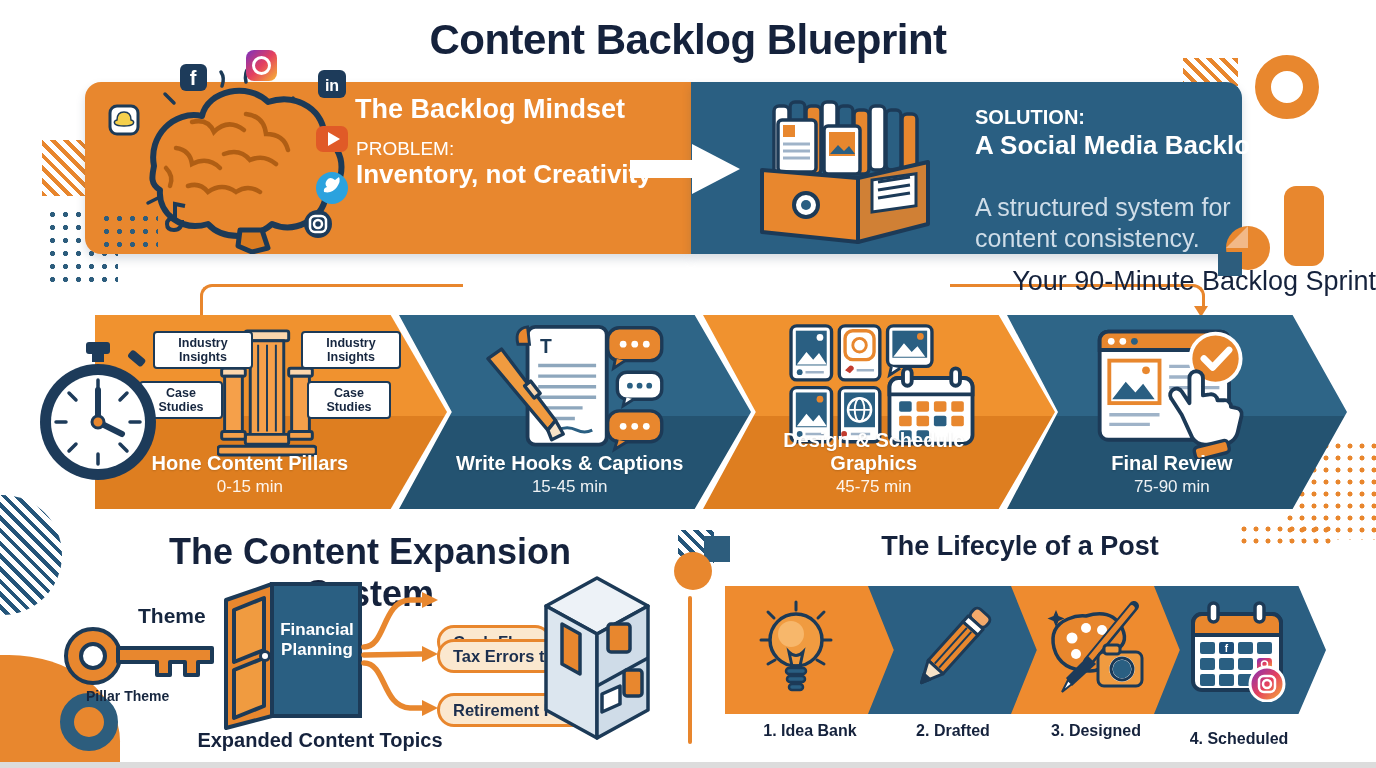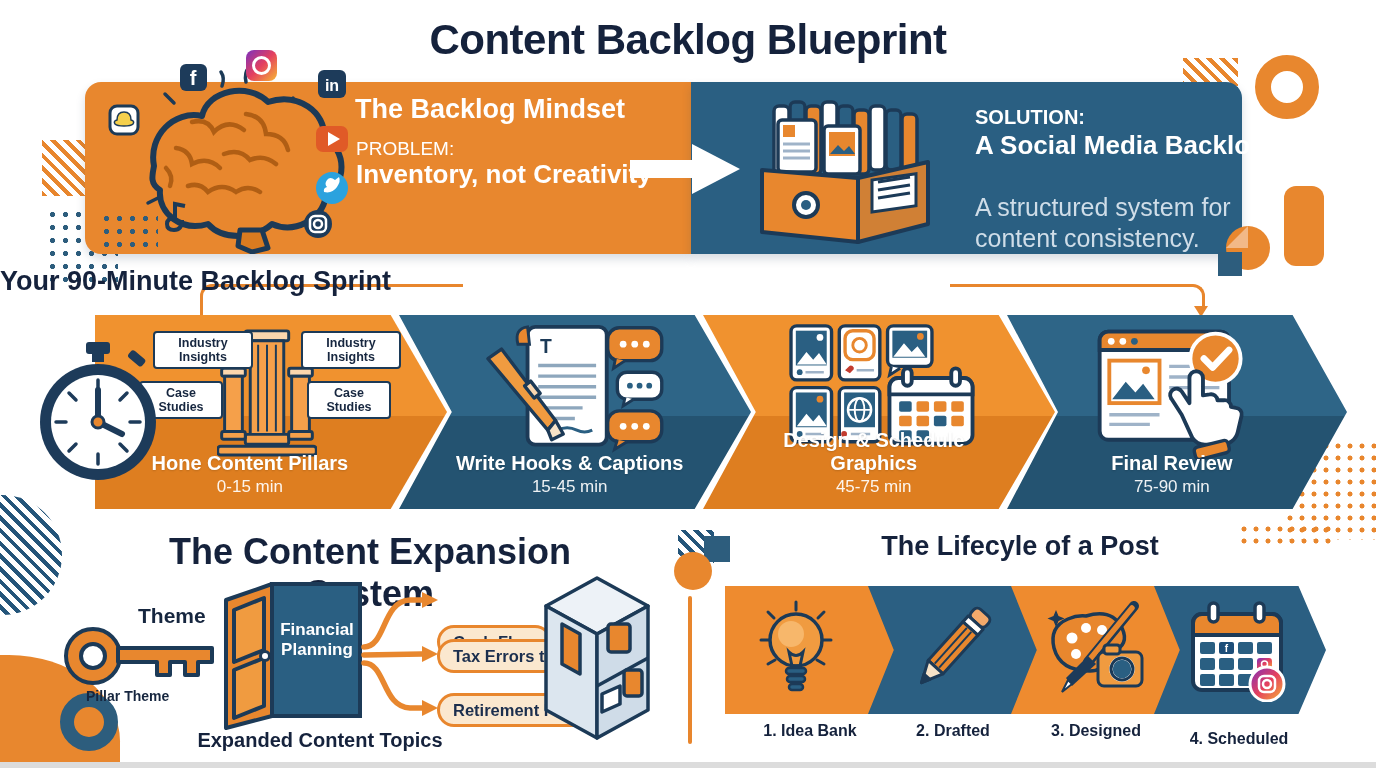--- a/index.html
+++ b/index.html
@@ -20,21 +20,21 @@
                border-radius:16px 0 0 16px;box-shadow:0 5px 10px rgba(40,60,90,.18);}
   .banner-right{left:691px;top:82px;width:551px;height:172px;background:#2A5F82;
                 border-radius:0 16px 16px 0;box-shadow:0 5px 10px rgba(40,60,90,.18);}
   .mindset-heading{left:355px;top:94px;font-size:27px;font-weight:700;color:#fff;}
   .problem-label{left:356px;top:138px;font-size:19px;font-weight:400;color:#fff;}
   .problem-text{left:356px;top:160px;width:300px;font-size:26px;line-height:1.15;font-weight:800;color:#fff;}
   .solution-label{left:975px;top:106px;font-size:20px;font-weight:800;color:#fff;}
   .solution-heading{left:975px;top:130px;font-size:26px;font-weight:800;color:#fff;}
   .solution-sub{left:975px;top:172px;width:300px;font-size:25px;line-height:1.25;color:#CFDDE8;margin-top:20px;}
   
-  .sprint-title{left:0;right:0;top:266px;text-align:left;font-size:27px;font-weight:700;color:#15223C;}
+  .sprint-title{left:0;right:0;top:266px;text-align:right;font-size:27px;font-weight:400;color:#15223C;}
   .bracket-l{left:200px;top:284px;width:260px;height:32px;border-top:3px solid #E8862D;
              border-left:3px solid #E8862D;border-top-left-radius:12px;}
   .bracket-r{left:950px;top:284px;width:252px;height:24px;border-top:3px solid #E8862D;
              border-right:3px solid #E8862D;border-top-right-radius:12px;}
   .arrowhead-down{left:1194px;top:306px;width:0;height:0;border-left:7px solid transparent;
              border-right:7px solid transparent;border-top:11px solid #E8862D;}
   .step{position:absolute;top:315px;width:352px;height:194px;}
   .step.orange{background:linear-gradient(to bottom,#F0922F 0 52%,#DE7E20 52% 100%);}
   .step.navy{background:linear-gradient(to bottom,#2E6587 0 52%,#245371 52% 100%);}
   .clip-first{clip-path:polygon(0 0,84% 0,100% 50%,84% 100%,0 100%);}

